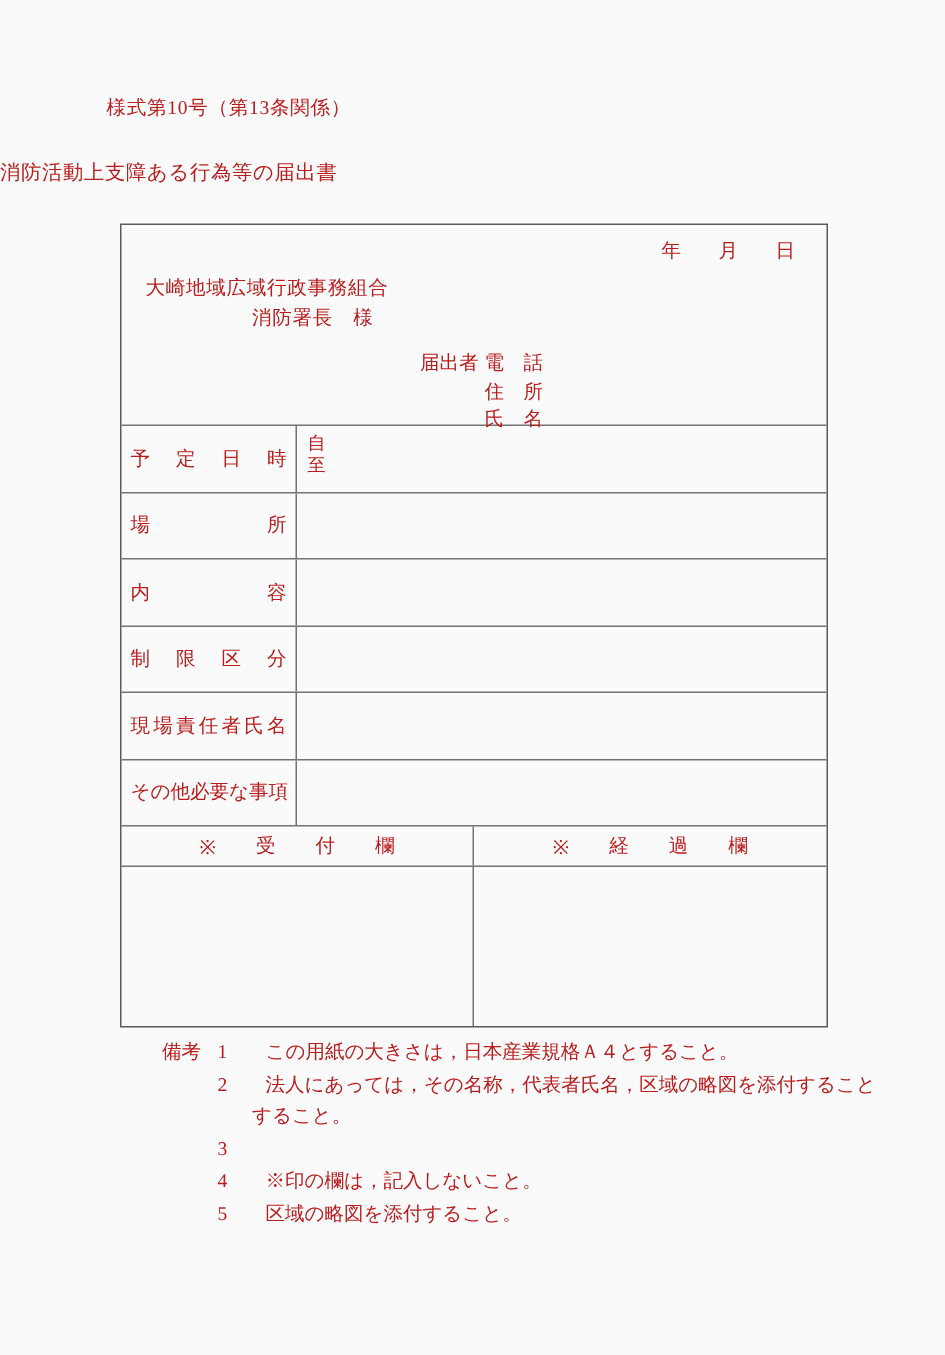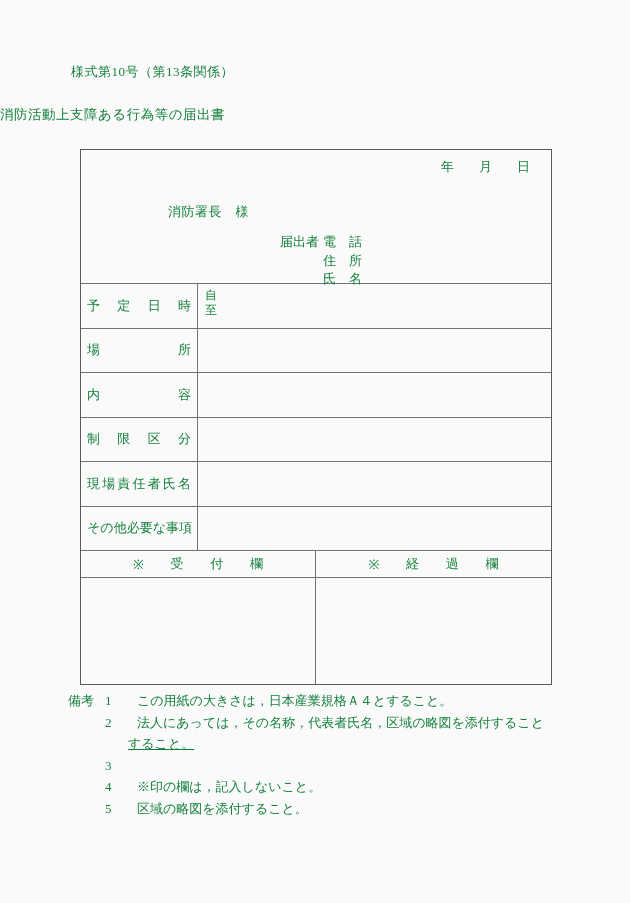--- a/index.html
+++ b/index.html
@@ -5,21 +5,21 @@
   * { margin:0; padding:0; box-sizing:border-box; }
   html,body { width:630px; height:903px; }
   body {
     font-family:"Liberation Serif","DejaVu Serif",serif;
     background:#ffffff;
   }
   .page {
     position:relative;
     width:630px; height:903px;
     background:#fafafa;
-    color:#15803d;
+    color:#b91c1c;
     overflow:hidden;
   }
 
   .form-number {
     position:absolute; left:71px; top:63px;
     font-size:13px; letter-spacing:0.5px; white-space:nowrap;
   }
   .doc-title {
     position:absolute; left:0; right:0; top:106px;
     font-size:13.5px; letter-spacing:0.5px; white-space:nowrap;
@@ -92,21 +92,21 @@
   .stamp-body-row { flex:1; display:flex; }
   .stamp-body-cell { width:50%; }
   .stamp-body-cell.first { border-right:1px solid #737373; }
 
   
   .notes {
     position:absolute; left:68px; top:690px;
     font-size:13px; line-height:21.6px;
     display:flex;
   }
-  .notes-label { width:37px; flex:none; white-space:nowrap; }
+  .notes-label { width:37px; flex:none; white-space:nowrap;margin-left:40px; }
   .notes-body { display:flex; flex-direction:column; }
   .note-item { display:flex; }
   .note-num { width:32px; flex:none; }
   .note-lines { white-space:nowrap; }
   .note-line2 { margin-left:-9px; white-space:nowrap; }
 </style>
 </head>
 <body>
 
 <div class="page">
@@ -115,20 +115,21 @@
   <div class="doc-title">消防活動上支障ある行為等の届出書</div>
 
   <div class="main-table">
 
     <div class="head-cell">
       <div class="date-line">
         <span>年</span>
         <span>月</span>
         <span>日</span>
       </div>
+      <div class="recipient-org">大崎地域広域行政事務組合</div>
       <div class="recipient-title">消防署長　様</div>
       <div class="applicant">
         <span class="applicant-label">届出者</span>
         <span class="applicant-fields">
           <span class="applicant-field">電　話</span>
           <span class="applicant-field">住　所</span>
           <span class="applicant-field">氏　名</span>
         </span>
       </div>
     </div>
@@ -243,21 +244,21 @@
 
       <div class="note-item">
         <span class="note-num">1</span>
         <span class="note-lines">この用紙の大きさは，日本産業規格Ａ４とすること。</span>
       </div>
 
       <div class="note-item">
         <span class="note-num">2</span>
         <span class="note-lines">法人にあっては，その名称，代表者氏名，区域の略図を添付すること</span>
       </div>
-      <div class="note-line2" style="margin-left:23px;text-decoration:underline;">すること。</div>
+      <div class="note-line2" style="margin-left:23px;">すること。</div>
 
       <div class="note-item">
         <span class="note-num">3</span>
       </div>
 
       <div class="note-item">
         <span class="note-num">4</span>
         <span class="note-lines">※印の欄は，記入しないこと。</span>
       </div>
 

